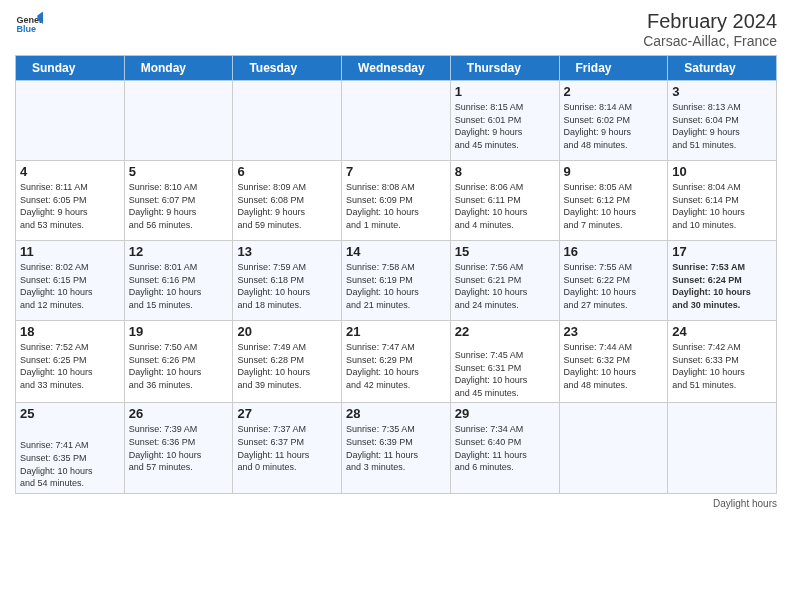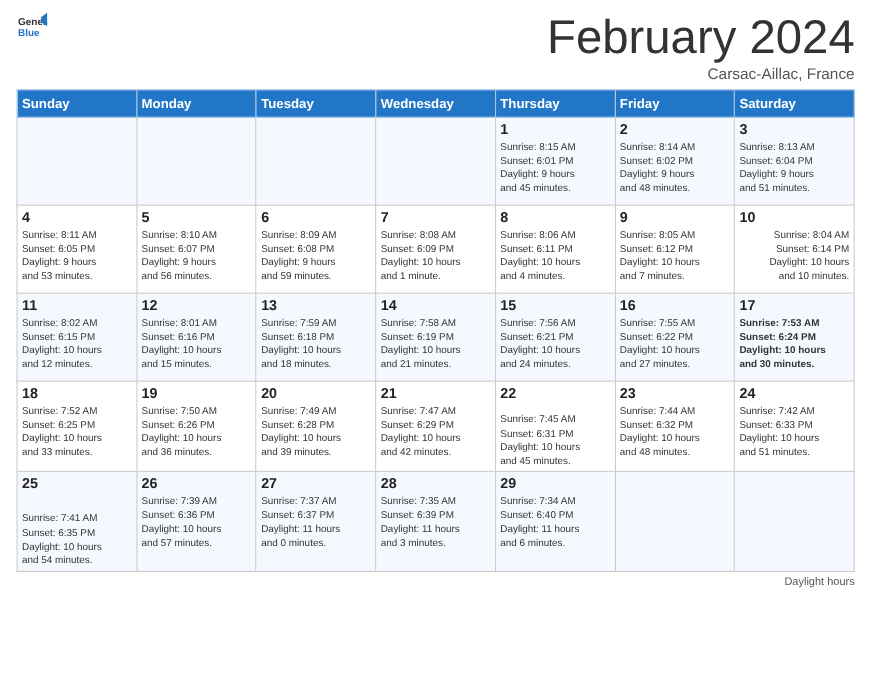--- a/index.html
+++ b/index.html
@@ -26,39 +26,39 @@
       gap: 4px;
     }
     .logo-icon {
       width: 28px;
       height: 28px;
     }
     .title-area {
       text-align: right;
     }
     .month-title {
-      font-size: 43px;
+      font-size: 20px;
       font-weight: 300;
       color: #333;
     }
     .subtitle {
       font-size: 14px;
       color: #555;
     }
     table {
       width: 100%;
       border-collapse: collapse;
       table-layout: fixed;
     }
     thead tr th {
       background: #2176c7;
       color: #fff;
       font-size: 12px;
       font-weight: bold;
-      padding: 5px 4px;
+      padding: 5px 16px;
       text-align: left;
       border: 1px solid #aac8e8;
     }
     tbody tr td {
       border: 1px solid #ccc;
       vertical-align: top;
       padding: 3px 4px;
       font-size: 9.5px;
       color: #333;
       height: 80px;
@@ -189,21 +189,21 @@
           </td>
           <td>
             <span class="day-number">9</span>
             <div class="day-info" style="white-space: pre-line;">Sunrise: 8:05 AM
 Sunset: 6:12 PM
 Daylight: 10 hours
 and 7 minutes.</div>
           </td>
           <td>
             <span class="day-number">10</span>
-            <div class="day-info" style="white-space: pre-line; text-align: right;">Sunrise: 8:04 AM
+            <div class="day-info" style="white-space: pre-line;">Sunrise: 8:04 AM
 Sunset: 6:14 PM
 Daylight: 10 hours
 and 10 minutes.</div>
           </td>
         </tr>
         <tr>
           <td>
             <span class="day-number">11</span>
             <div class="day-info" style="white-space: pre-line;">Sunrise: 8:02 AM
 Sunset: 6:15 PM

